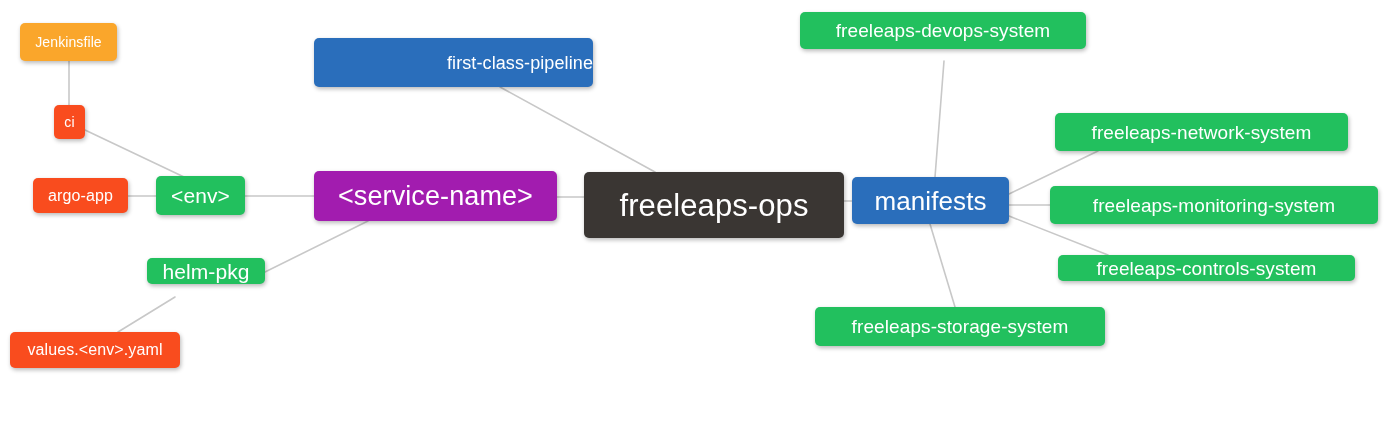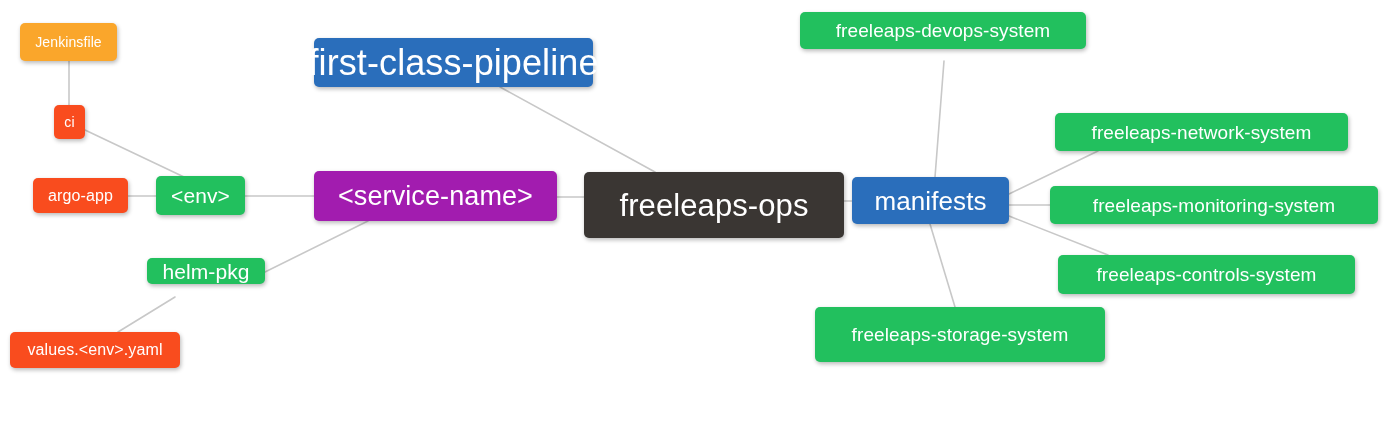--- a/index.html
+++ b/index.html
@@ -79,38 +79,38 @@
       </div>
       <div class="node" style="left: 156px; top: 176px; width: 89px; height: 39px; background: rgb(34, 192, 94); font-size: 21px;">
         <span class="node-label">&lt;env&gt;</span>
       </div>
       <div class="node" style="left: 147px; top: 258px; width: 118px; height: 26px; background: rgb(34, 192, 94); font-size: 21px;">
         <span class="node-label">helm-pkg</span>
       </div>
       <div class="node" style="left: 314px; top: 171px; width: 243px; height: 50px; background: #a21caf; font-size: 27px;">
         <span class="node-label">&lt;service-name&gt;</span>
       </div>
-      <div class="node" style="left: 314px; top: 38px; width: 279px; height: 49px; background: rgb(42, 110, 187); font-size: 36px;">
+      <div class="node" style="left: 314px; top: 38px; width: 279px; height: 49px; background: rgb(42, 110, 187); font-size: 18px; justify-content: flex-end;">
         <span class="node-label">first-class-pipeline</span>
       </div>
       <div class="node" style="left: 584px; top: 172px; width: 260px; height: 66px; background: rgb(58, 54, 51); font-size: 31px;">
         <span class="node-label">freeleaps-ops</span>
       </div>
       <div class="node" style="left: 852px; top: 177px; width: 157px; height: 47px; background: rgb(42, 110, 187); font-size: 26px;">
         <span class="node-label">manifests</span>
       </div>
       <div class="node" style="left: 800px; top: 12px; width: 286px; height: 37px; background: rgb(34, 192, 94); font-size: 19px;">
         <span class="node-label">freeleaps-devops-system</span>
       </div>
       <div class="node" style="left: 1055px; top: 113px; width: 293px; height: 38px; background: rgb(34, 192, 94); font-size: 19px;">
         <span class="node-label">freeleaps-network-system</span>
       </div>
       <div class="node" style="left: 1050px; top: 186px; width: 328px; height: 38px; background: rgb(34, 192, 94); font-size: 19px;">
         <span class="node-label">freeleaps-monitoring-system</span>
       </div>
-      <div class="node" style="left: 1058px; top: 255px; width: 297px; height: 39px; background: rgb(34, 192, 94); font-size: 19px;">
+      <div class="node" style="left: 1058px; top: 255px; width: 297px; height: 26px; background: rgb(34, 192, 94); font-size: 19px;">
         <span class="node-label">freeleaps-controls-system</span>
       </div>
-      <div class="node" style="left: 815px; top: 307px; width: 290px; height: 55px; background: rgb(34, 192, 94); font-size: 19px;">
+      <div class="node" style="left: 815px; top: 307px; width: 290px; height: 39px; background: rgb(34, 192, 94); font-size: 19px;">
         <span class="node-label">freeleaps-storage-system</span>
       </div>
     </div>
 </div>
 
 </body></html>

